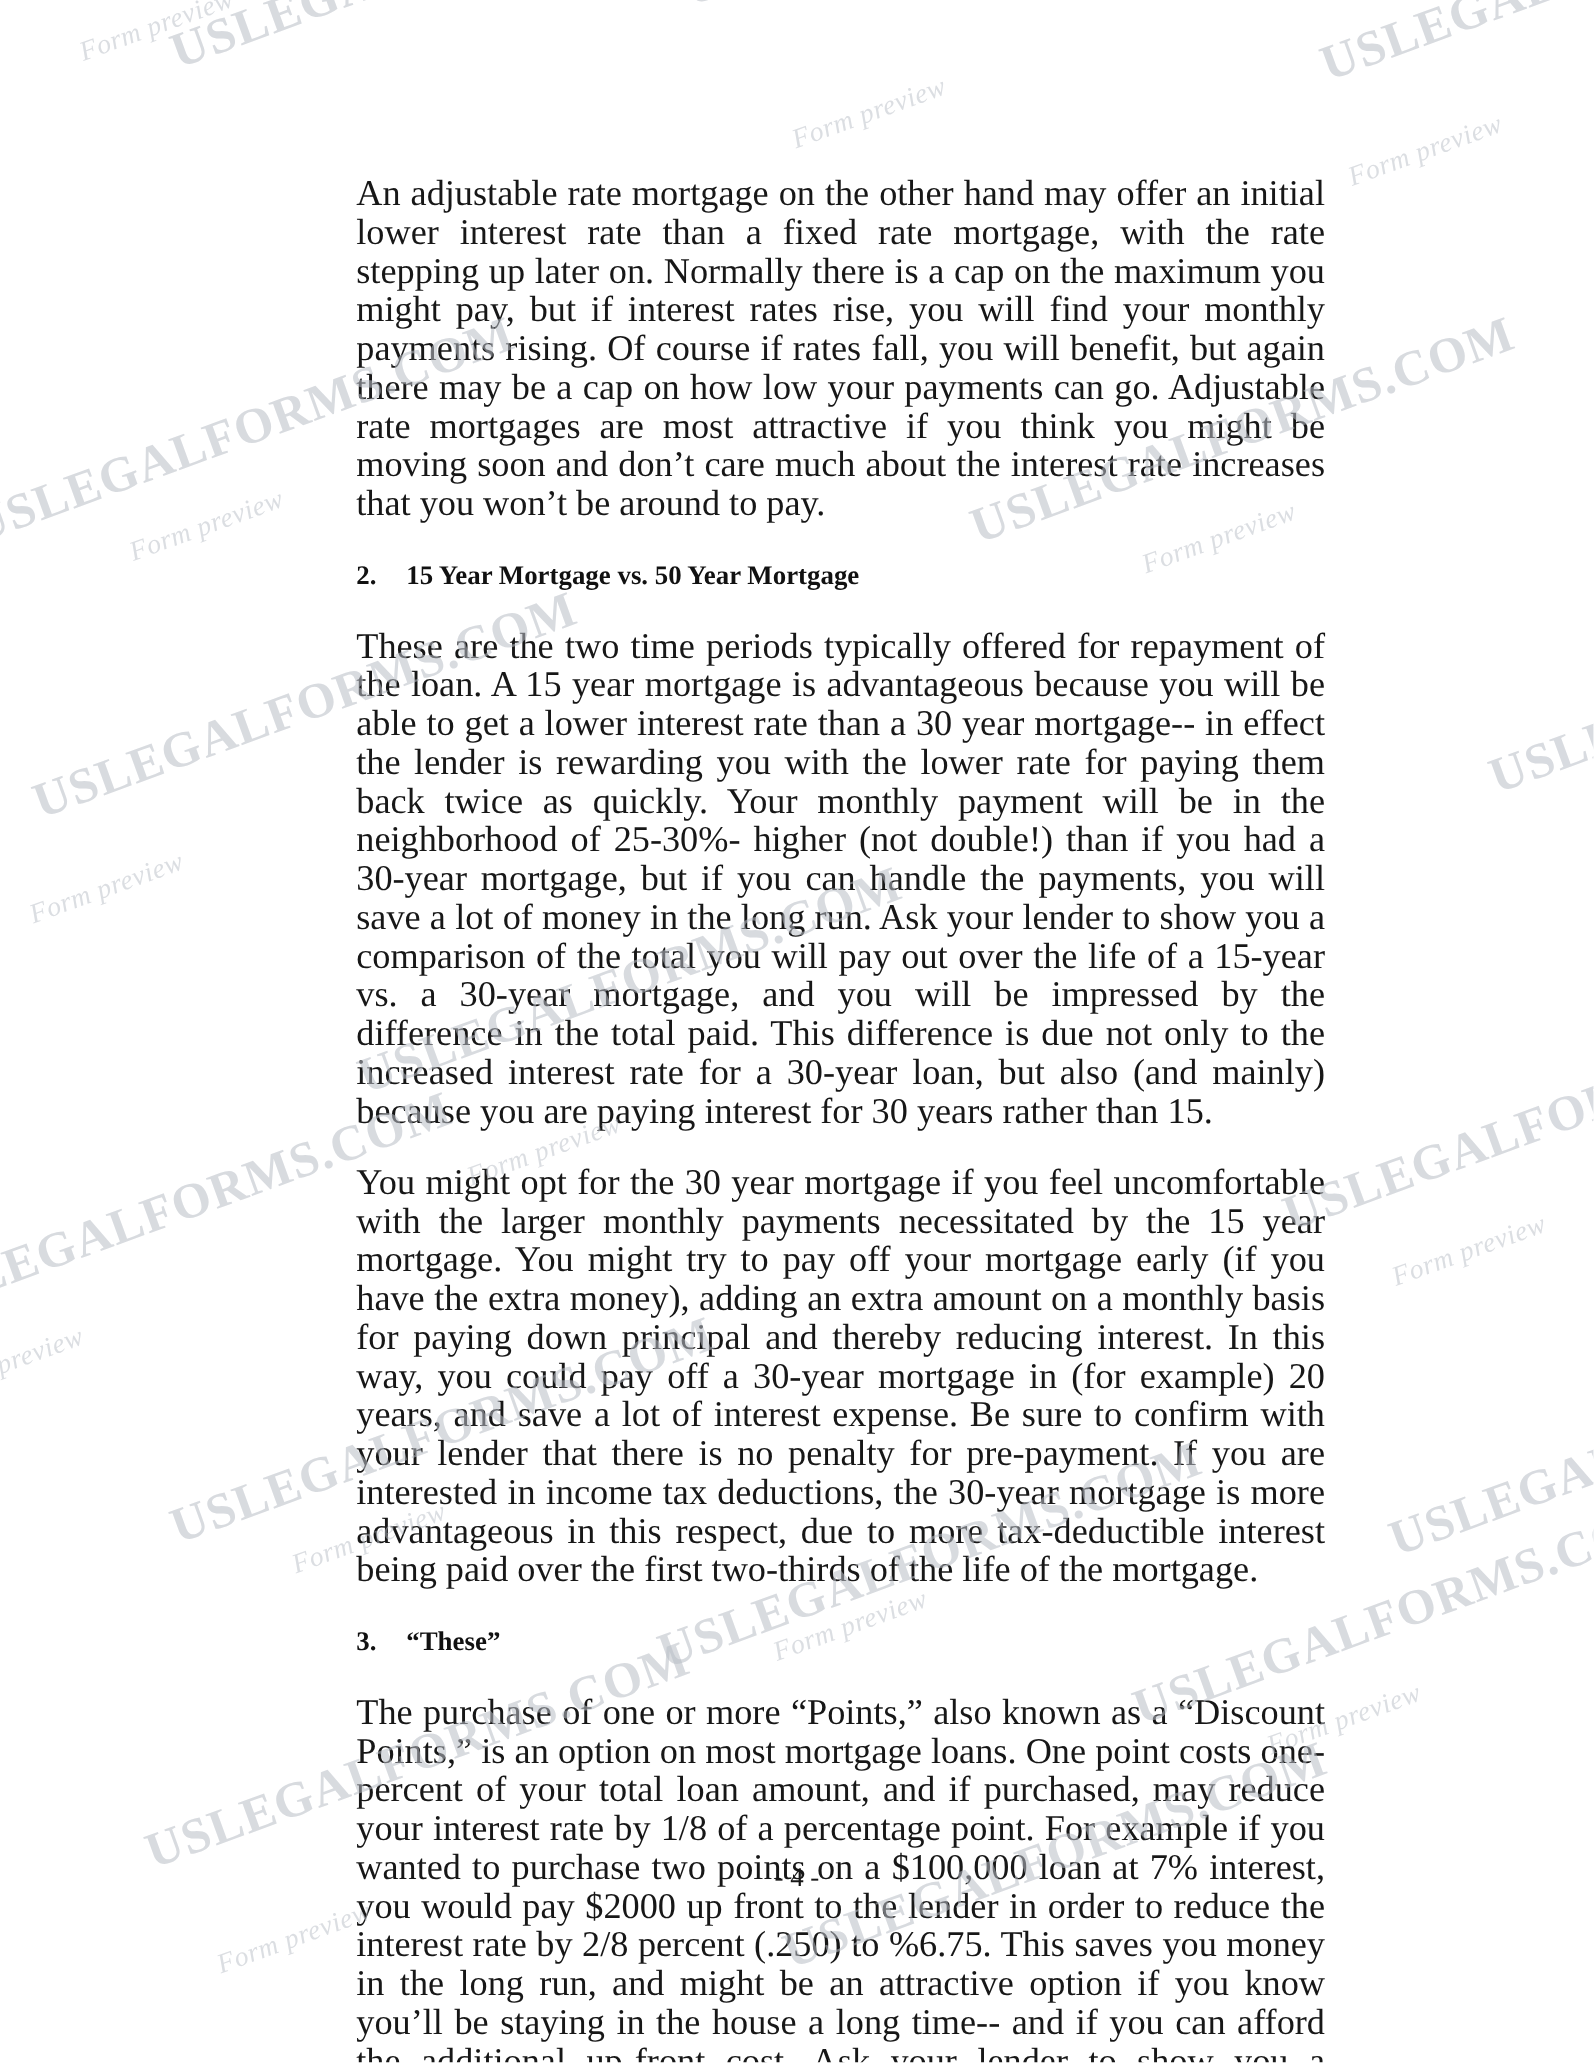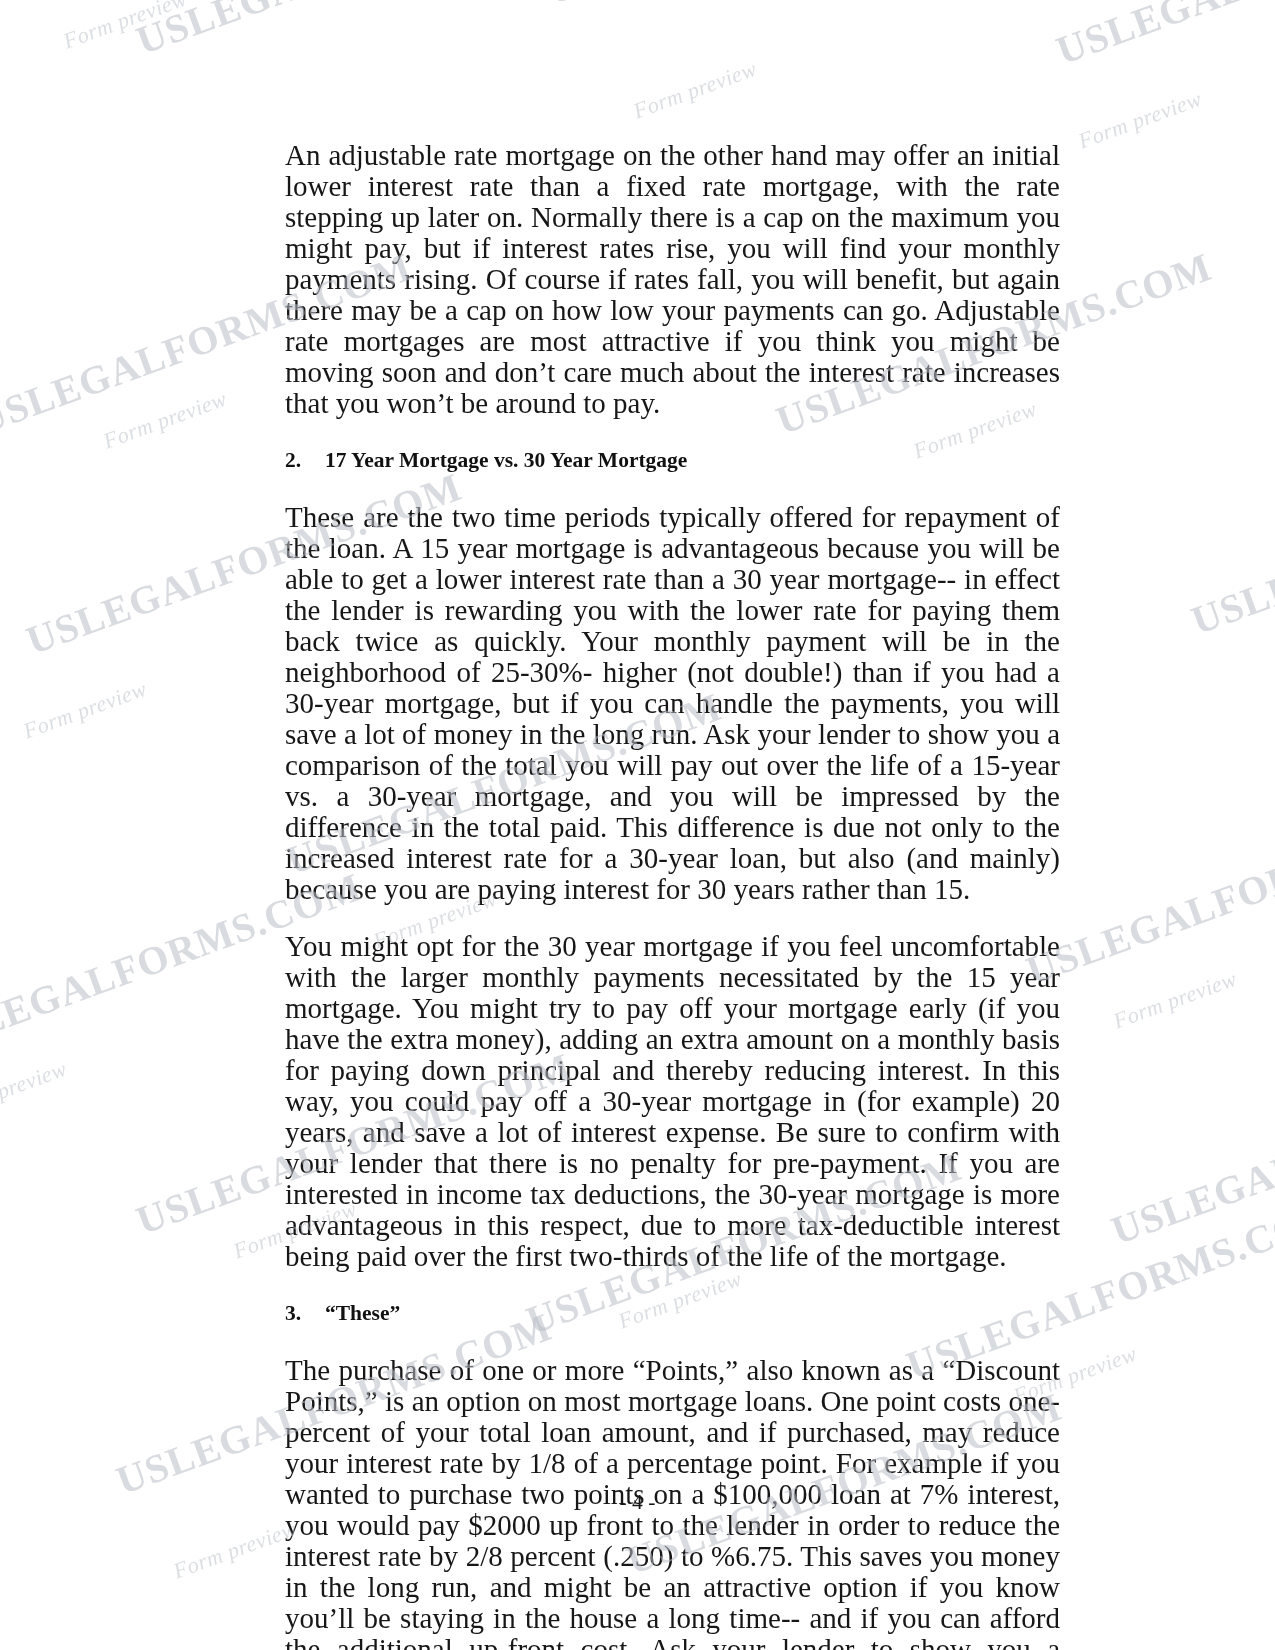--- a/index.html
+++ b/index.html
@@ -98,21 +98,21 @@
 
 <div class="page">
 
   <div class="doc">
     <div class="content">
 
       <p class="body-par">An adjustable rate mortgage on the other hand may offer an initial lower interest rate than a fixed rate mortgage, with the rate stepping up later on. Normally there is a cap on the maximum you might pay, but if interest rates rise, you will find your monthly payments rising. Of course if rates fall, you will benefit, but again there may be a cap on how low your payments can go. Adjustable rate mortgages are most attractive if you think you might be moving soon and don’t care much about the interest rate increases that you won’t be around to pay.</p>
 
       <div class="heading">
         <span class="num">2.</span>
-        <span class="txt">17 Year Mortgage vs. 30 Year Mortgage</span>
+        <span class="txt">15 Year Mortgage vs. 50 Year Mortgage</span>
       </div>
 
       <p class="body-par">These are the two time periods typically offered for repayment of the loan. A 15 year mortgage is advantageous because you will be able to get a lower interest rate than a 30 year mortgage-- in effect the lender is rewarding you with the lower rate for paying them back twice as quickly. Your monthly payment will be in the neighborhood of 25-30%- higher (not  double!) than if you had a 30-year mortgage, but if you can handle the payments, you will save a lot of money in the long run. Ask your lender to show you a comparison of the total you will pay out over the life of a 15-year vs. a 30-year mortgage, and you will be impressed by the difference in the total paid. This difference is due not only to the increased interest rate for a 30-year loan, but also (and mainly) because you are paying interest for 30 years rather than 15.</p>
 
       <p class="body-par">You might opt for the 30 year mortgage if you feel uncomfortable with the larger monthly payments necessitated by the 15 year mortgage. You might try to pay off your mortgage early (if you have the extra money), adding an extra amount on a monthly basis for paying down principal and thereby reducing interest. In this way, you could pay off a 30-year mortgage in (for example) 20 years, and save a lot of interest expense. Be sure to confirm with your lender that there is no penalty for pre-payment. If you are interested in income tax deductions, the 30-year mortgage is more advantageous in this respect, due to more tax-deductible interest being paid over the first two-thirds of the life of the mortgage.</p>
 
       <div class="heading">
         <span class="num">3.</span>
         <span class="txt">“These”</span>
       </div>

